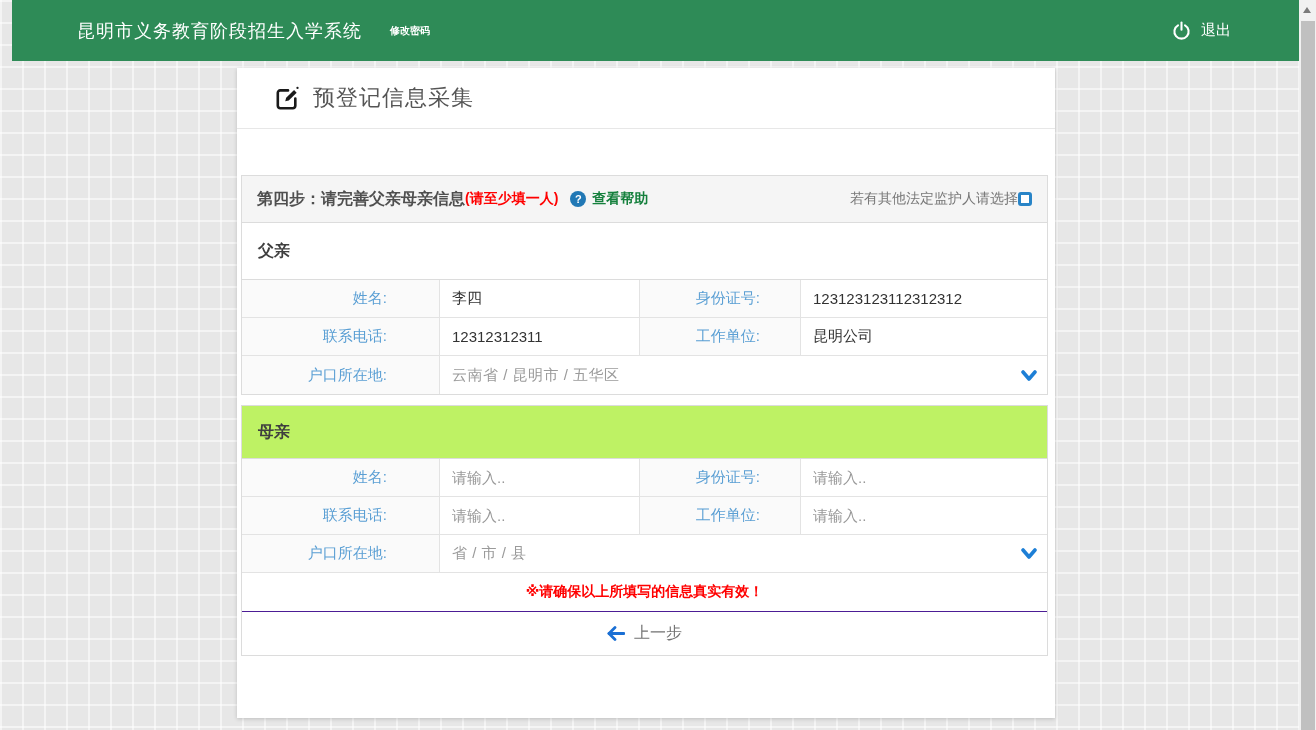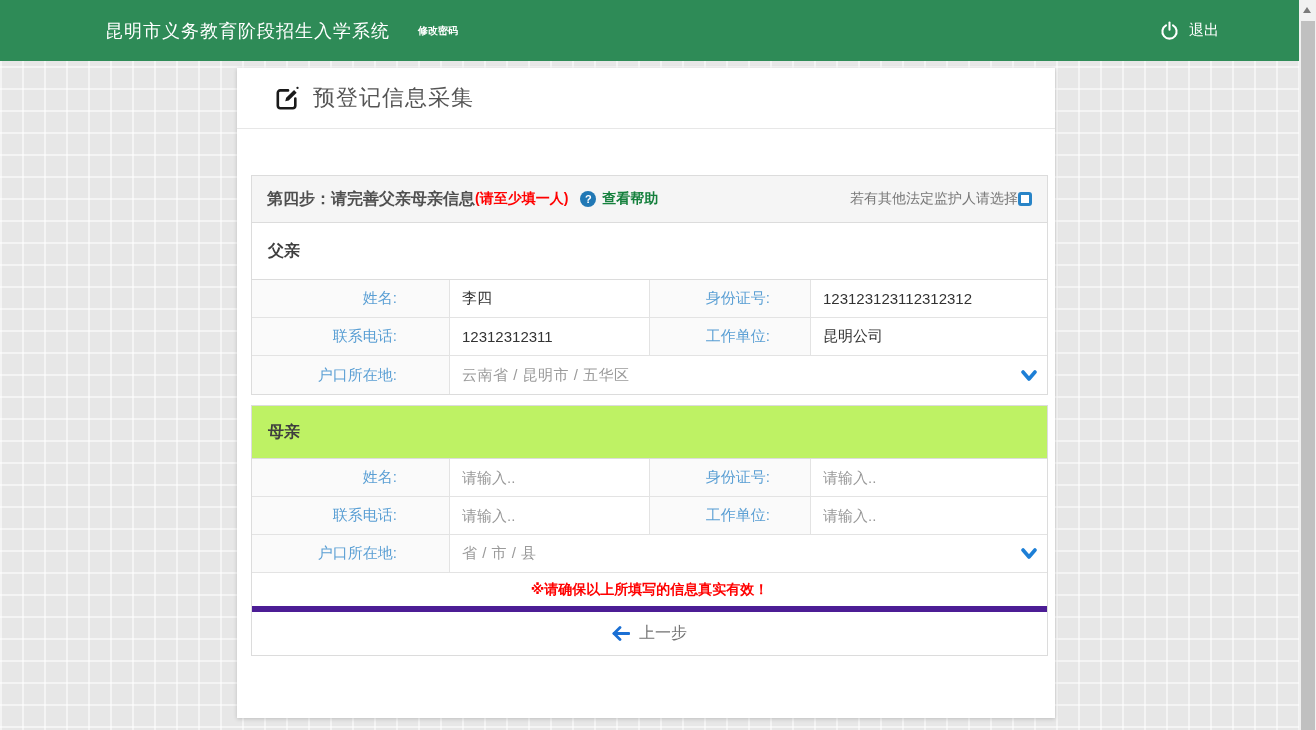--- a/index.html
+++ b/index.html
@@ -10,22 +10,22 @@
     background-color:#e7e7e7;
     background-image:
       linear-gradient(to right, rgba(255,255,255,.55) 2px, transparent 2px),
       linear-gradient(to bottom, rgba(255,255,255,.55) 2px, transparent 2px);
     background-size:22px 22px;
     color:#333;
   }
 
   
   .navbar {
-    position:absolute; top:0; left:0; width:1299px; height:61px;
-    background:#2e8b57; display:flex; align-items:center;padding-left:40px;
+    position:absolute; top:0; left:12px; width:1299px; height:61px;
+    background:#2e8b57; display:flex; align-items:center;
   }
   .navbar .brand { margin-left:65px; font-size:18px; letter-spacing:1px; color:#fff; cursor:pointer; }
   .navbar .pwd { margin-left:28px; font-size:10px; font-weight:bold; color:#fff; cursor:pointer; }
   .navbar .spacer { flex:1; }
   .navbar .logout { display:flex; gap:10px; margin-right:80px; color:#fff; cursor:pointer; }
   .navbar .logout span { font-size:15px; }
 
   
   .scrollbar { position:absolute; top:0; right:0; width:17px; height:730px; background:#f1f1f1; }
   .scrollbar .arrow-up {
@@ -39,21 +39,21 @@
   .card {
     position:absolute; left:237px; top:68px; width:818px; height:650px;
     background:#fff; box-shadow:0 1px 4px rgba(0,0,0,.18);
   }
   .card-header {
     height:61px; border-bottom:1px solid #e7e7e7;
     display:flex; align-items:center; padding-left:38px;
   }
   .card-header .title { font-size:22px; color:#555; margin-left:13px; letter-spacing:1px; }
 
-  .panel-area { padding:46px 7px 0 14px; }
+  .panel-area { padding:46px 7px 0 4px; }
 
   .box { border:1px solid #dcdcdc; background:#fff; }
   .box + .box { margin-top:10px; }
 
   .step-row {
     height:47px; background:#f5f5f5; border-bottom:1px solid #dcdcdc;
     display:flex; align-items:center; padding:0 15px;
   }
   .step-title { font-size:16px; font-weight:bold; color:#4f4f4f; }
   .step-note  { font-size:14px; font-weight:bold; color:#ff0000; }
@@ -93,21 +93,21 @@
     border:none; outline:none; width:100%; height:100%;
     padding-left:12px; font-size:15px; color:#333; background:transparent;
     font-family:"Liberation Sans","DejaVu Sans",sans-serif;
   }
   .val input::placeholder { color:#999; opacity:1; }
   .cascader { flex:1; display:flex; align-items:center; cursor:pointer; }
   .cascader .casc-text { padding-left:12px; color:#9a9a9a; font-size:15px; flex:1; letter-spacing:.5px; }
   .cascader .chev { margin-right:10px; display:flex; }
 
   .warn-row {
-    height:39px; border-bottom:6px solid #4c1d95;
+    height:39px; border-bottom:1px solid #4c1d95;
     display:flex; align-items:center; justify-content:center;
     color:#ff0000; font-size:14px; font-weight:bold;
   }
   .btn-row { height:43px; display:flex; }
   .btn-half { flex:1; display:flex; align-items:center; justify-content:center; }
   .nav-btn { display:flex; align-items:center; gap:9px; cursor:pointer; }
   .nav-btn .btn-text { color:#737373; font-size:16px; }
 </style>
 </head>
 <body>

